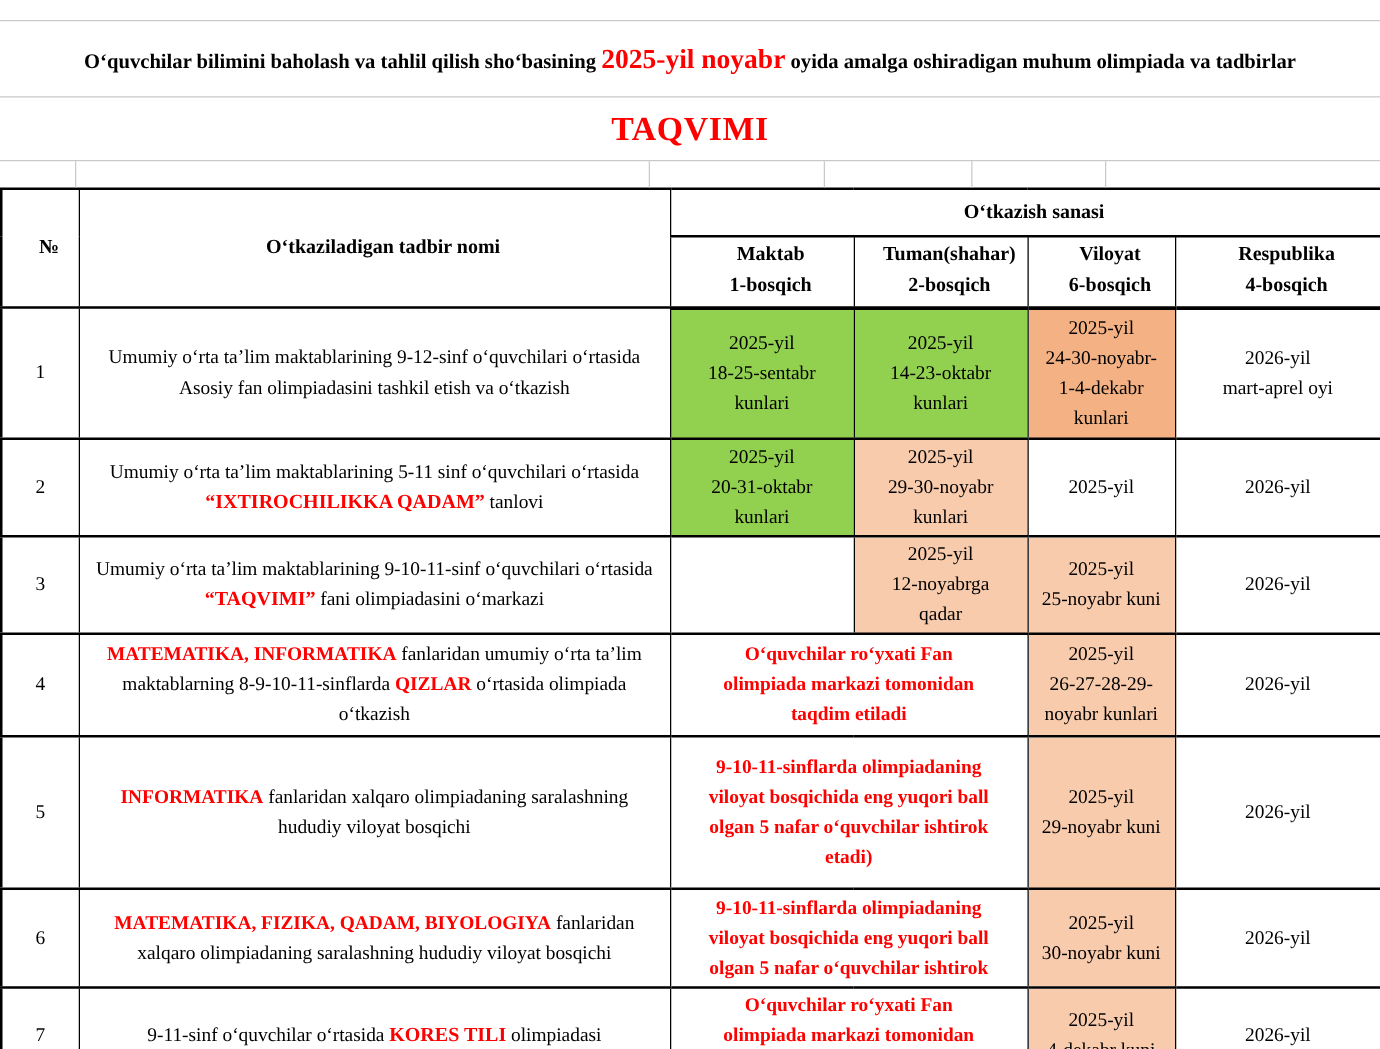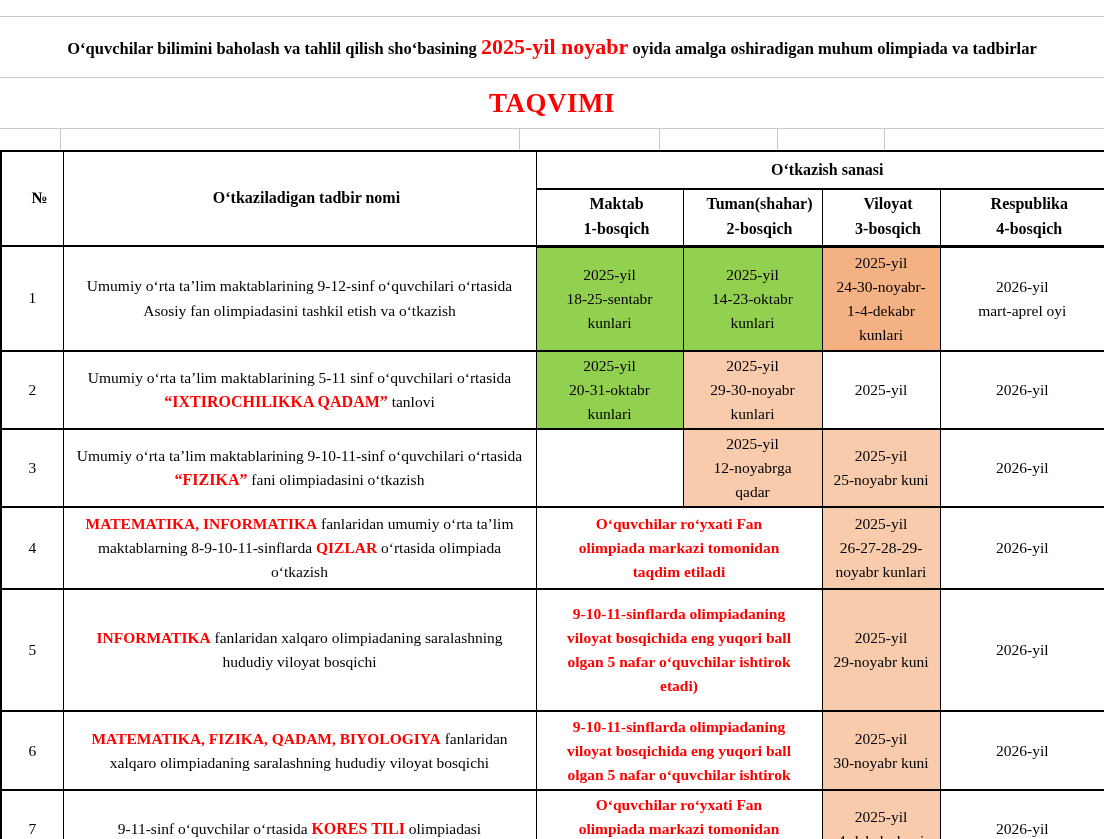--- a/index.html
+++ b/index.html
@@ -92,21 +92,21 @@
         <th rowspan="2">№</th>
         <th rowspan="2">O‘tkaziladigan tadbir nomi</th>
         <th colspan="4">O‘tkazish sanasi</th>
       </tr>
       <tr class="sub" style="height:57px">
         <th class="pre">Maktab
 1-bosqich</th>
         <th class="pre">Tuman(shahar)
 2-bosqich</th>
         <th class="pre">Viloyat
-3-bosqich</th>
+6-bosqich</th>
         <th class="pre">Respublika
 4-bosqich</th>
       </tr>
     </thead>
     <tbody>
       <tr style="height:105px">
         <td>1</td>
         <td class="name">
           <span>Umumiy o‘rta ta’lim maktablarining  9-12-sinf o‘quvchilari o‘rtasida Asosiy fan olimpiadasini tashkil etish va o‘tkazish</span>
         </td>
@@ -133,21 +133,21 @@
 kunlari</td>
         <td class="date bg-peach">2025-yil
 29-30-noyabr
 kunlari</td>
         <td class="date">2025-yil</td>
         <td class="date">2026-yil</td>
       </tr>
       <tr style="height:72px">
         <td>3</td>
         <td class="name">
-          <span>Umumiy o‘rta ta’lim maktablarining 9-10-11-sinf o‘quvchilari o‘rtasida </span><span class="red lg">“FIZIKA”</span><span> fani olimpiadasini o‘tkazish</span>
+          <span>Umumiy o‘rta ta’lim maktablarining 9-10-11-sinf o‘quvchilari o‘rtasida </span><span class="red lg">“TAQVIMI”</span><span> fani olimpiadasini o‘markazi</span>
         </td>
         <td class="date"></td>
         <td class="date bg-peach">2025-yil
 12-noyabrga
 qadar</td>
         <td class="date bg-peach">2025-yil
 25-noyabr kuni</td>
         <td class="date">2026-yil</td>
       </tr>
       <tr style="height:82px">

